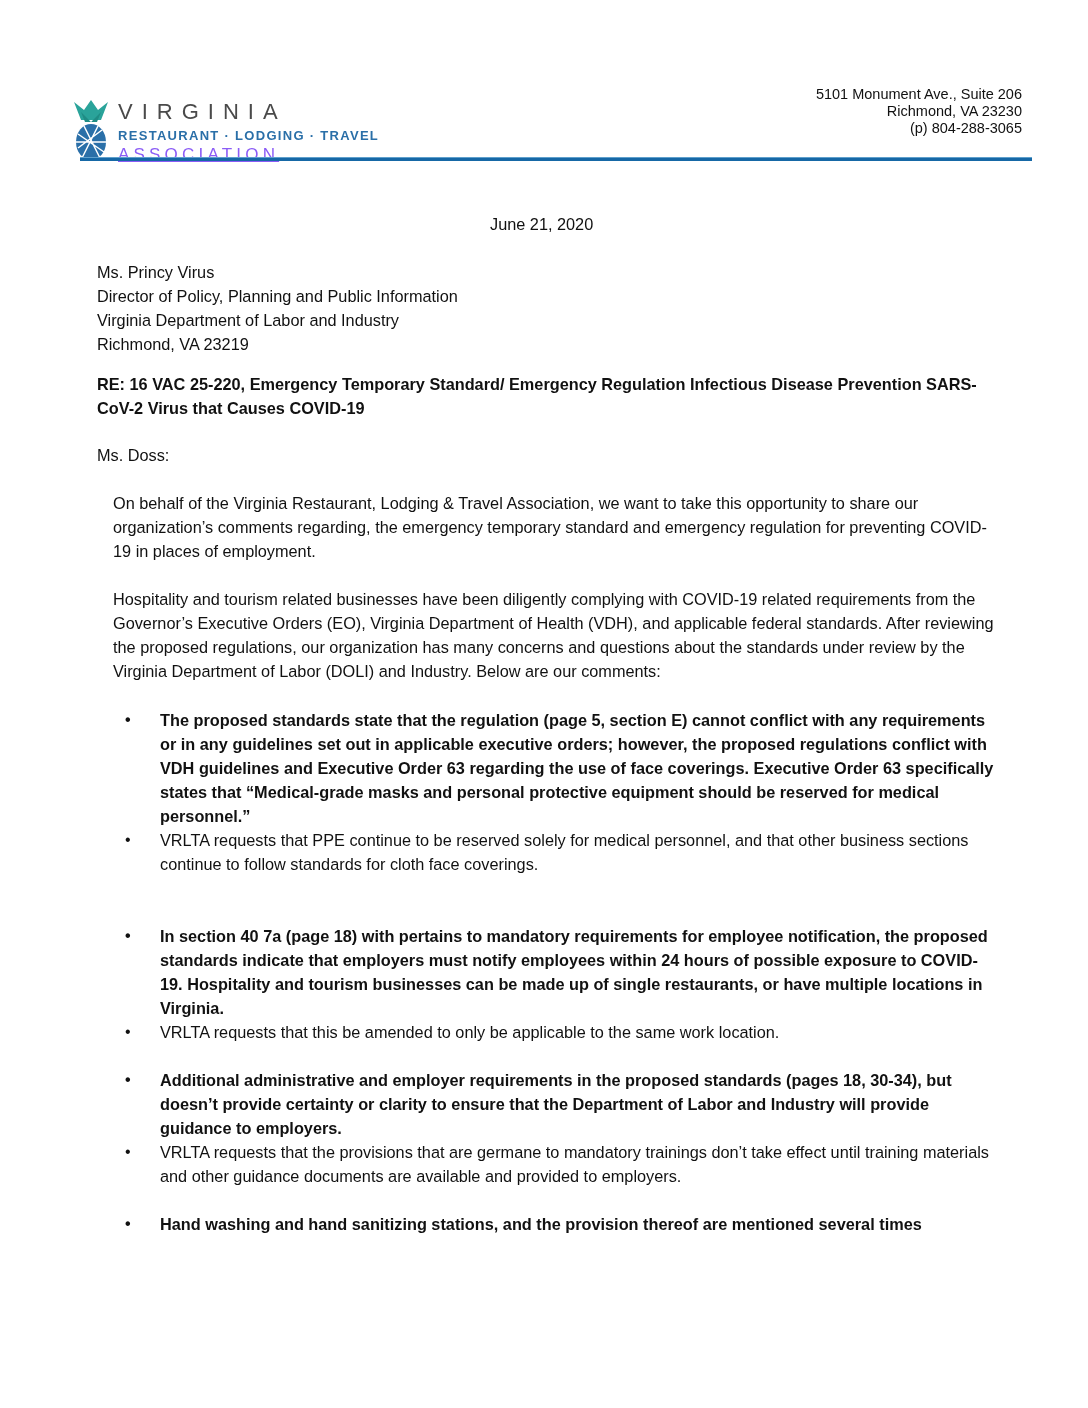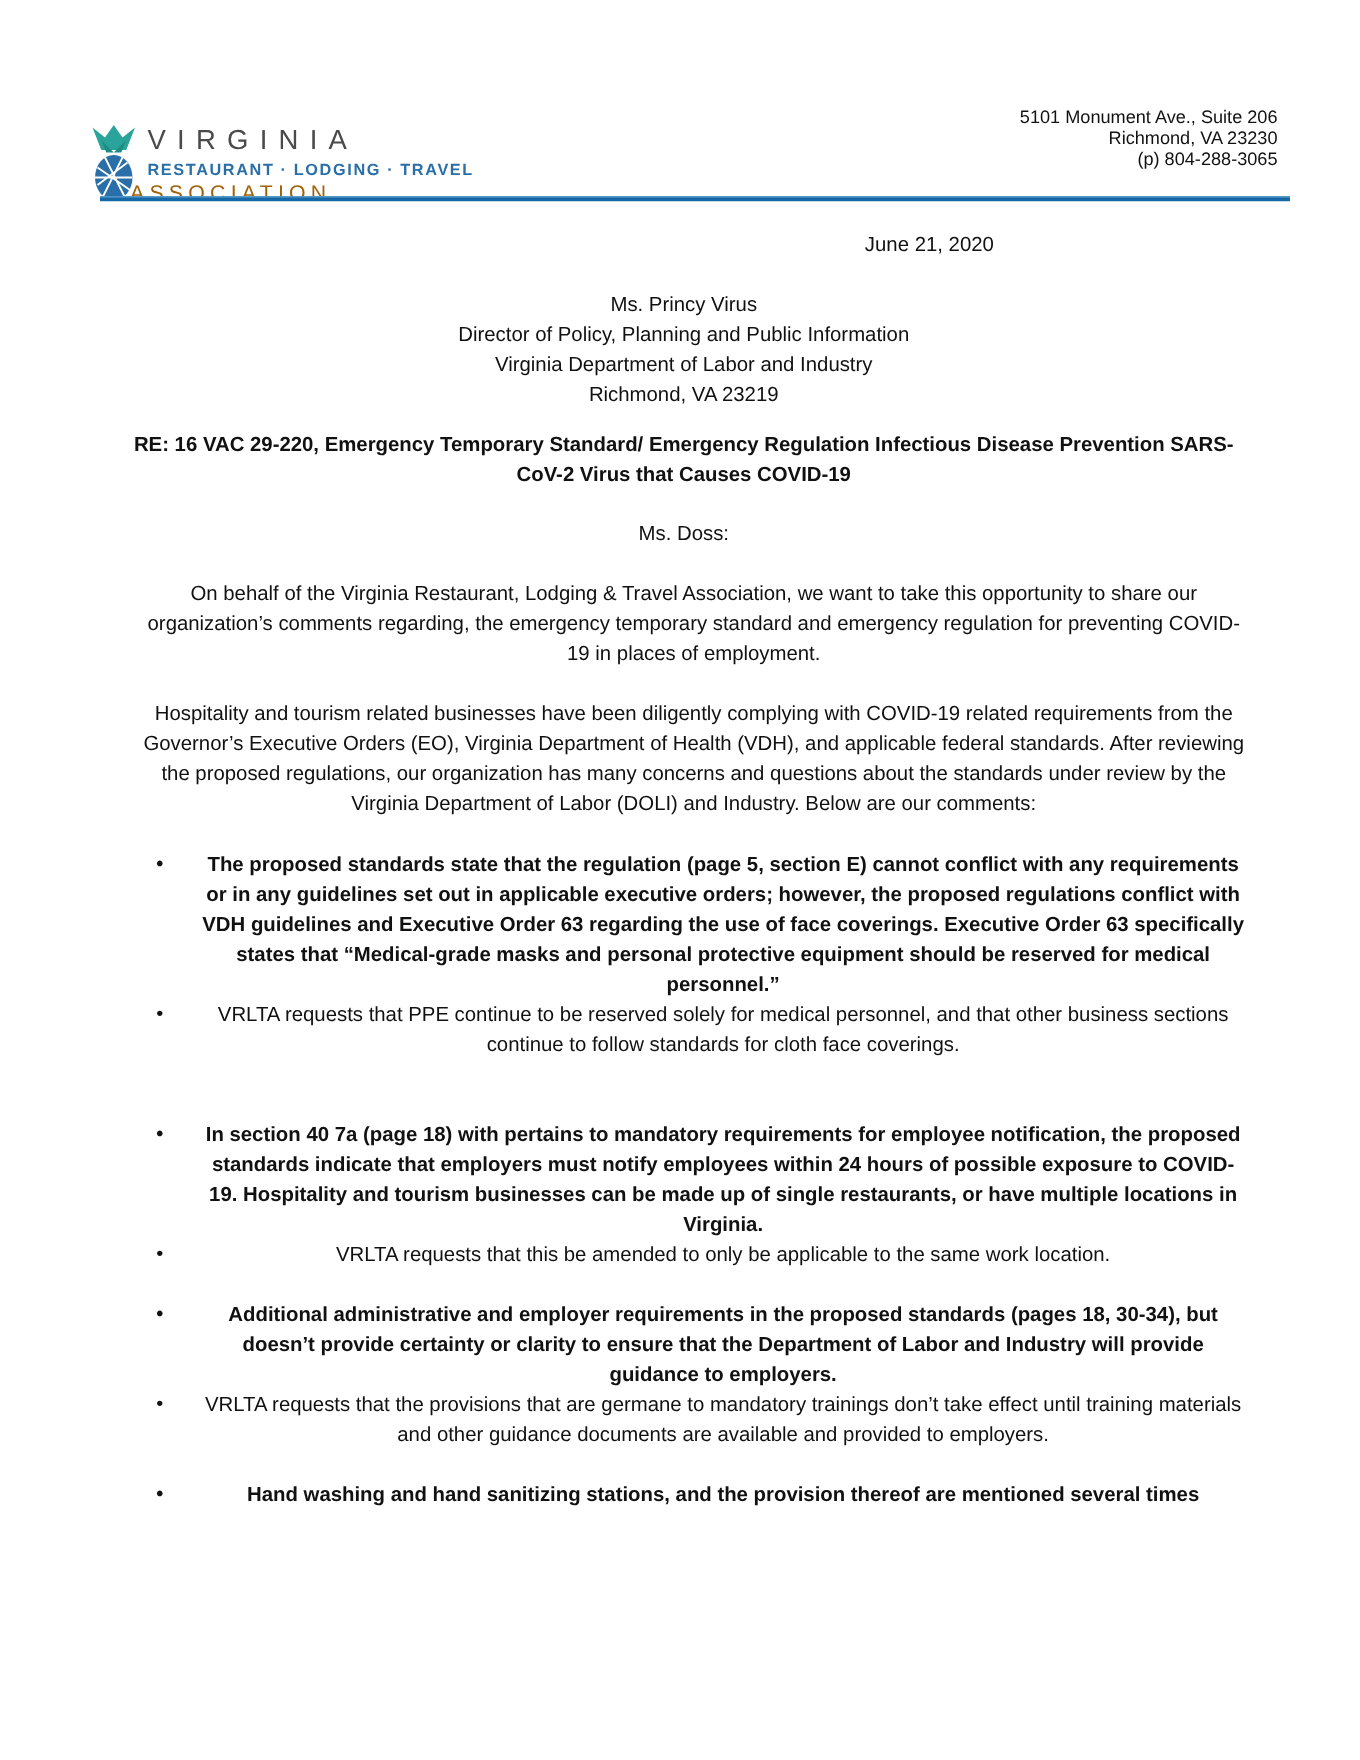--- a/index.html
+++ b/index.html
@@ -4,29 +4,29 @@
 <style>
   html, body { margin:0; padding:0; background:#ffffff; }
   body { width:1088px; height:1408px; position:relative; overflow:hidden;
          font-family:"Liberation Sans", "DejaVu Sans", sans-serif; color:#111; }
   .logo { position:absolute; left:70px; top:72px; width:340px; height:66px;margin-top:26px; }
   .logo-icon { position:absolute; left:0; top:0; width:42px; height:66px; }
   .logo-line1 { position:absolute; left:48px; top:2px; font-size:22px; letter-spacing:9px;
                 color:#4a4a4a; font-weight:normal; line-height:24px; }
   .logo-line2 { position:absolute; left:48px; top:30px; font-size:13px; letter-spacing:1.3px;
                 color:#2a6fa8; font-weight:bold; line-height:16px; white-space:nowrap; }
-  .logo-line3 { position:absolute; left:34px; top:48px; font-size:17px; letter-spacing:4.2px;
-                color:#a16207; line-height:18px; }
+  .logo-line3 { position:absolute; left:48px; top:48px; font-size:17px; letter-spacing:4.2px;
+                color:#8b5cf6; line-height:18px;text-decoration:underline; }
   .address { position:absolute; right:66px; top:86px; text-align:right;
              font-size:14.5px; line-height:17px; color:#111; }
   .address div { white-space:nowrap; }
   .rule { position:absolute; left:80px; top:157px; width:952px; height:3px; background:#1668a6;
           border-top:1px solid #5fa0cc; }
-  .letter { position:absolute; left:97px; top:184px; width:900px;
-            font-family:"Liberation Sans", "DejaVu Sans", sans-serif; font-size:16.3px; line-height:24px;text-align:center; }
+  .letter { position:absolute; left:97px; top:212px; width:900px;
+            font-family:"Liberation Sans", "DejaVu Sans", sans-serif; font-size:16.3px; line-height:24px; }
   .date { padding-left:393px; margin:0 0 24px 0; }
   .recipient div { white-space:nowrap; }
   .subject { font-weight:bold; margin:16px 0 23px 0; }
   .salutation { margin:0 0 24px 0; }
   .para { margin:0 0 24px 16px; }
   .bullets { list-style:none; margin:25px 0 0 0; padding:0; }
   .bullets li { position:relative; padding-left:63px; margin:0; }
   .bullets li .bullet { position:absolute; left:28px; top:0; font-size:16px; }
   .bullets li.b { font-weight:bold; }
   .gap-lg { margin-top:48px !important; }
@@ -58,21 +58,21 @@
 <div class="letter">
   <div class="date">June 21, 2020</div>
 
   <div class="recipient">
     <div>Ms. Princy Virus</div>
     <div>Director of Policy, Planning and Public Information</div>
     <div>Virginia Department of Labor and Industry</div>
     <div>Richmond, VA 23219</div>
   </div>
 
-  <div class="subject">RE: 16 VAC 29-220, Emergency Temporary Standard/ Emergency Regulation Infectious Disease Prevention SARS-CoV-2 Virus that Causes COVID-19</div>
+  <div class="subject">RE: 16 VAC 25-220, Emergency Temporary Standard/ Emergency Regulation Infectious Disease Prevention SARS-CoV-2 Virus that Causes COVID-19</div>
 
   <div class="salutation">Ms. Doss:</div>
 
   <div class="para">On behalf of the Virginia Restaurant, Lodging &amp; Travel Association, we want to take this opportunity to share our organization’s comments regarding, the emergency temporary standard and emergency regulation for preventing COVID-19 in places of employment.</div>
   <div class="para">Hospitality and tourism related businesses have been diligently complying with COVID-19 related requirements from the Governor’s Executive Orders (EO), Virginia Department of Health (VDH), and applicable federal standards. After reviewing the proposed regulations, our organization has many concerns and questions about the standards under review by the Virginia Department of Labor (DOLI) and Industry. Below are our comments:</div>
 
   <ul class="bullets">
     <li class="b">
       <span class="bullet">•</span>
       <span>The proposed standards state that the regulation (page 5, section E) cannot conflict with any requirements or in any guidelines set out in applicable executive orders; however, the proposed regulations conflict with VDH guidelines and Executive Order 63 regarding the use of face coverings. Executive Order 63 specifically states that “Medical-grade masks and personal protective equipment should be reserved for medical personnel.”</span>

